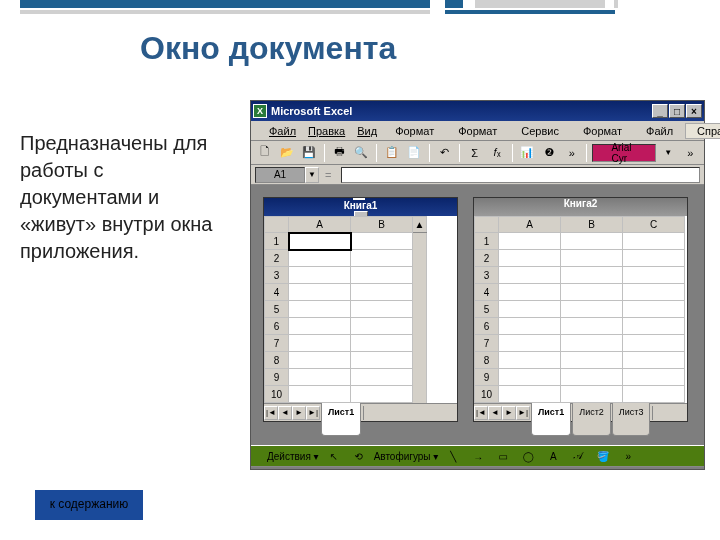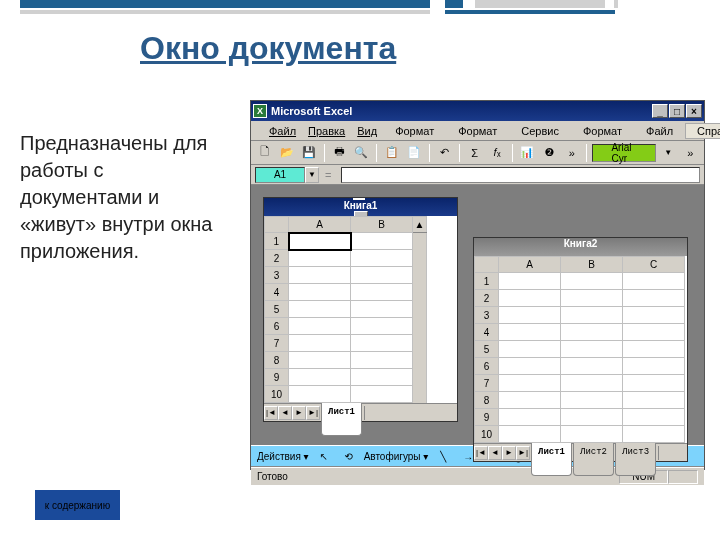--- a/index.html
+++ b/index.html
@@ -6,53 +6,53 @@
   body { width: 720px; height: 540px; background: #fff; font-family: Arial, sans-serif; overflow: hidden; position: relative; }
   
   .deco-bar { position: absolute; background: #1f6090; }
   .deco1 { left: 20px; top: 0; width: 410px; height: 8px; }
   .deco2 { left: 445px; top: 0; width: 18px; height: 8px; }
   .deco3 { left: 475px; top: 0; width: 130px; height: 8px; background: #d0d0d0; }
   .deco4 { left: 614px; top: 0; width: 4px; height: 8px; background: #d0d0d0; }
   .deco5 { left: 20px; top: 10px; width: 410px; height: 4px; background: #d0d0d0; }
   .deco6 { left: 445px; top: 10px; width: 170px; height: 4px; }
   
-  .slide-title { position: absolute; left: 140px; top: 30px; font-size: 32px; font-weight: bold; color: #2a5a8a; text-decoration: underline; }
+  .slide-title { position: absolute; left: 140px; top: 30px; font-size: 32px; font-weight: bold; color: #2a5a8a; }
   
   .body-text { position: absolute; left: 20px; top: 130px; width: 210px; font-size: 20px; color: #222; line-height: 1.35; }
   
-  .nav-btn { position: absolute; left: 35px; bottom: 20px; width: 85px; height: 30px; background: #1a4a9a; color: #000; font-size: 10px; display: flex; align-items: center; justify-content: center; text-align: center; line-height: 1.1; cursor: pointer; }
+  .nav-btn { position: absolute; left: 35px; bottom: 20px; width: 108px; height: 30px; background: #1a4a9a; color: #000; font-size: 12px; display: flex; align-items: center; justify-content: center; text-align: center; line-height: 1.1; cursor: pointer; }
   
   .excel-window { position: absolute; left: 250px; top: 100px; width: 455px; height: 370px; border: 1px solid #555; background: #7e7e7e; }
   
   .titlebar { height: 20px; background: linear-gradient(#0a246a,#1a3a8a); display: flex; align-items: center; padding: 0 2px; color: #fff; font-size: 11px; font-weight: bold; }
   .titlebar .app-icon { width: 14px; height: 14px; background: #2a7a3a; margin-right: 4px; display: inline-flex; align-items: center; justify-content: center; font-size: 9px; color: #fff; border: 1px solid #fff; }
   .titlebar .spacer { flex: 1; }
   .win-btn { width: 16px; height: 14px; background: #c0c0c0; border: 1px solid #fff; border-right-color: #555; border-bottom-color: #555; margin-left: 1px; color: #000; font-size: 10px; font-weight: bold; display: flex; align-items: center; justify-content: center; cursor: pointer; }
   
   .menubar { height: 20px; background: #d4d0c8; display: flex; align-items: center; padding: 0 12px; font-size: 11px; border-bottom: 1px solid #888; }
   .menubar span { padding: 2px 6px; cursor: pointer; }
   .menubar span u { text-decoration: underline; }
   .menubar .hl { background: #e8e4d8; border: 1px solid #aaa; padding: 1px 5px; }
   
   .toolbar { height: 24px; background: #d4d0c8; display: flex; align-items: center; padding: 0 4px; gap: 3px; font-size: 11px; border-bottom: 1px solid #888; }
   .tb-btn { width: 20px; height: 20px; display: flex; align-items: center; justify-content: center; cursor: pointer; }
   .tb-sep { width: 1px; height: 18px; background: #888; margin: 0 2px; border-right: 1px solid #fff; }
-  .font-box { width: 64px; height: 18px; background: #84cc16; border: 1px inset #888; padding: 0 18px; font-size: 10px; display: flex; align-items: center; }
+  .font-box { width: 64px; height: 18px; background: #be185d; border: 1px inset #888; padding: 0 18px; font-size: 10px; display: flex; align-items: center; }
   
   .formulabar { height: 20px; background: #d4d0c8; display: flex; align-items: center; padding: 0 4px; font-size: 11px; border-bottom: 1px solid #888; }
-  .name-box { width: 50px; height: 16px; background: #5eead4; border: 1px inset #888; text-align: center; font-size: 10px; line-height: 14px; }
+  .name-box { width: 50px; height: 16px; background: #a3a3a3; border: 1px inset #888; text-align: center; font-size: 10px; line-height: 14px; }
   .fb-drop { width: 14px; height: 16px; background: #d4d0c8; border: 1px outset #fff; font-size: 8px; display: flex; align-items: center; justify-content: center; cursor: pointer; }
   .formula-input { flex: 1; height: 16px; background: #fff; border: 1px inset #888; margin-left: 4px; }
   
   .mdi-area { position: relative; height: 260px; background: #7e7e7e; }
   
   .workbook { position: absolute; background: #fff; border: 1px solid #333; }
   .wb1 { left: 12px; top: 12px; width: 195px; height: 225px; }
-  .wb2 { left: 222px; top: 12px; width: 215px; height: 225px; margin-top: 40px; }
+  .wb2 { left: 222px; top: 12px; width: 215px; height: 225px; }
   
   .wb-title { height: 18px; background: linear-gradient(#0a246a,#1a3a8a); display: flex; align-items: center; padding: 0 2px; color: #fff; font-size: 10px; font-weight: bold; flex-direction: column; }
   .wb-title.inactive { background: linear-gradient(#7a7a7a,#9a9a9a); }
   .wb-title .wb-icon { width: 12px; height: 12px; background: #2a7a3a; margin-right: 3px; border: 1px solid #fff; }
   .wb-title .spacer { flex: 1; }
   .wb-btn { width: 14px; height: 12px; background: #c0c0c0; border: 1px solid #fff; border-right-color: #555; border-bottom-color: #555; margin-left: 1px; font-size: 9px; font-weight: bold; display: flex; align-items: center; justify-content: center; cursor: pointer; color: #000; }
   
   .grid-wrap { position: relative; height: calc(100% - 36px); overflow: hidden; }
   .grid { border-collapse: collapse; font-size: 10px; }
   .grid th, .grid td { border: 1px solid #c0c0c0; }
@@ -61,25 +61,25 @@
   .grid .colh { width: 62px; height: 16px; }
   .grid .rowh { width: 24px; height: 17px; text-align: center; }
   .grid td.cell { width: 62px; height: 17px; background: #fff; }
   .grid td.sel { border: 2px solid #000; }
   .grid .scroll-col { width: 14px; background: #d4d0c8; }
   .grid .scroll-col.top { border-bottom: 1px solid #888; }
   
   .sheet-tabs { height: 18px; background: #d4d0c8; display: flex; align-items: center; font-size: 9px; border-top: 1px solid #888; }
   .tab-nav { display: flex; }
   .tab-nav span { width: 14px; height: 14px; border: 1px outset #fff; display: flex; align-items: center; justify-content: center; font-size: 8px; cursor: pointer; }
-  .tab { padding: 18px 6px; background: #fff; border: 1px solid #888; border-top: none; border-radius: 0 0 4px 4px; margin-left: 1px; cursor: pointer; font-weight: bold; font-family: Liberation Mono, monospace; }
+  .tab { padding: 18px 6px; background: #fff; border: 1px solid #888; border-top: none; border-radius: 0 0 4px 4px; margin-left: 1px; cursor: pointer; font-weight: bold; }
   .tab.inact { background: #d4d0c8; font-weight: normal; }
   .tabs-scroll { flex: 1; background: #d4d0c8; border-left: 1px solid #888; height: 14px; margin-left: 2px; }
   
-  .bottom-toolbar { height: 22px; background: #7dd3fc; display: flex; align-items: center; padding: 0 6px; gap: 5px; font-size: 10px; border-top: 1px solid #fff; border-bottom: 1px solid #888; }
+  .bottom-toolbar { height: 22px; background: #4d7c0f; display: flex; align-items: center; padding: 0 16px; gap: 5px; font-size: 10px; border-top: 1px solid #fff; border-bottom: 1px solid #888; }
   
   .statusbar { height: 18px; background: #d4d0c8; display: flex; align-items: center; padding: 0 6px; font-size: 10px; border-top: 1px solid #fff; }
   .statusbar .st-spacer { flex: 1; }
   .statusbar .st-cell { border: 1px inset #fff; padding: 0 12px; height: 14px; line-height: 12px; }
 </style>
 </head>
 <body>
 
 <div class="deco-bar deco1"></div>
 <div class="deco-bar deco2"></div>
@@ -345,19 +345,13 @@
     <span class="tb-btn">╲</span>
     <span class="tb-btn">→</span>
     <span class="tb-btn">▭</span>
     <span class="tb-btn">◯</span>
     <span class="tb-btn">A</span>
     <span class="tb-btn">𝒜</span>
     <span class="tb-btn">🪣</span>
     <span class="tb-btn">»</span>
   </div>
 
-  <div class="statusbar">
-    <span>Готово</span>
-    <span class="st-spacer"></span>
-    <span class="st-cell">NUM</span>
-    <span class="st-cell" style="width:30px"></span>
-  </div>
 </div>
 
 </body></html>

